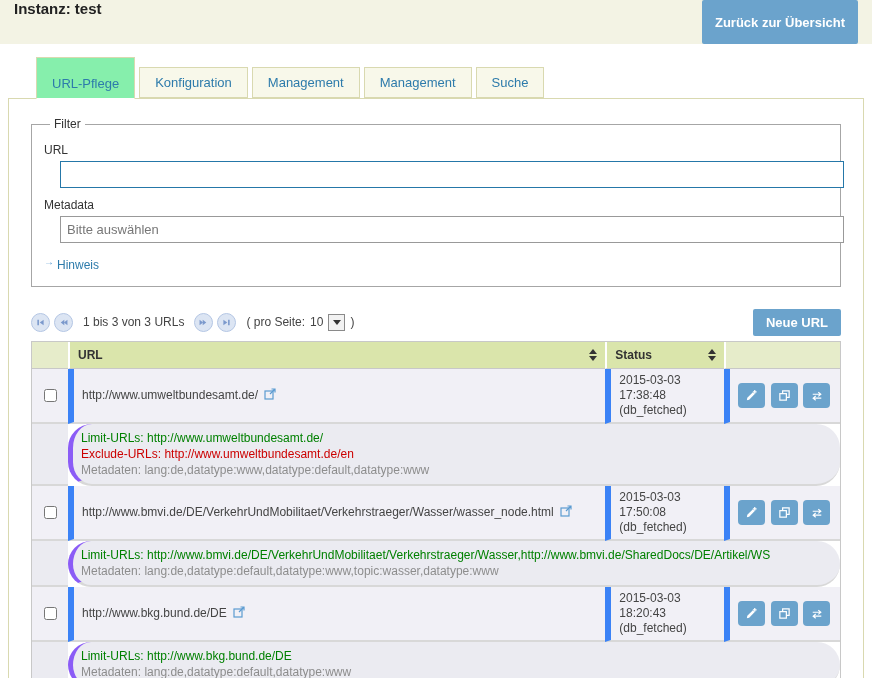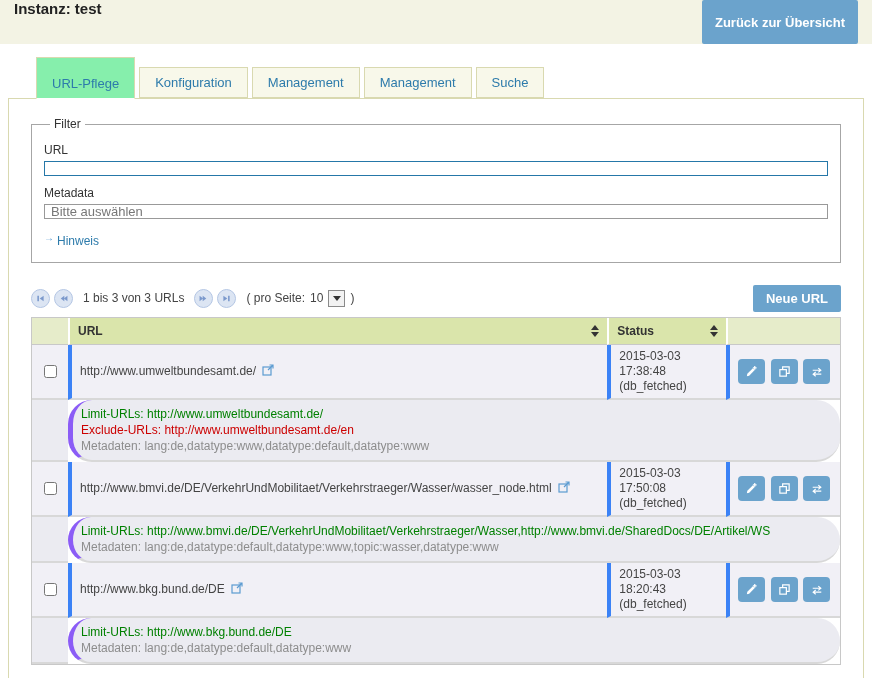--- a/index.html
+++ b/index.html
@@ -45,23 +45,24 @@
     position: relative; z-index: 1;
   }
 
   
   fieldset.filter {
     border: 1px solid #a6a6a6; margin: 0; padding: 2px 12px 14px;
   }
   fieldset.filter legend { font-size: 12px; color: #333; padding: 0 4px; margin-left: 6px; }
   .field-label { font-size: 12px; color: #333; margin: 10px 0 4px; }
   .text-input {
-    width: 100%; height: 15px; font-size: 13px; color: #444;
+    width: 100%; height: 27px; font-size: 13px; color: #444;
     padding: 4px 6px; font-family: "Liberation Sans", sans-serif;
     background: #fff;
+    margin-left: 16px;
   }
   .url-input { border: 1px solid #2577a8; }
   .meta-input { border: 1px solid #999; }
   .meta-input::placeholder { color: #777; opacity: 1; }
   .hinweis { margin-top: 13px; font-size: 12px; color: #2d7bab; cursor: pointer; display: inline-block; }
   .hinweis .arrow { font-size: 10px; vertical-align: 4px; color: #5b9bd1; margin-right: 3px; }
 
   
   .toolbar { display: flex; align-items: center; margin-top: 20px; height: 30px; }
   .pager { display: flex; align-items: center; gap: 4px; color: #444; }
@@ -89,21 +90,21 @@
     padding: 6px 8px; height: 26px; border-bottom: 1px solid #c8c8c8;
   }
   thead th.light { background: #e6ecca; }
   thead th + th { border-left: 2px solid #fff; }
   .th-inner { display: flex; align-items: center; justify-content: space-between; }
   .sort-icon { display: inline-flex; flex-direction: column; gap: 2px; cursor: pointer; margin-left: 8px; }
   .sort-icon .up { width: 0; height: 0; border-left: 4px solid transparent; border-right: 4px solid transparent; border-bottom: 5px solid #333; }
   .sort-icon .down { width: 0; height: 0; border-left: 4px solid transparent; border-right: 4px solid transparent; border-top: 5px solid #333; }
 
   tr.url-row td { background: #f1f0f6; height: 40px; vertical-align: middle; padding: 4px 8px; border-bottom: 2px solid #d8d8d8; }
-  tr.url-row td + td { border-left: 4px solid #3b82f6; }
+  tr.url-row td + td { border-left: 6px solid #3b82f6; }
   tr.meta-row td { background: #ebebf1; padding: 6px 8px; border-bottom: 2px solid #d8d8d8; line-height: 16px; }
   tr.meta-row td + td { border-left: 5px solid #8b5cf6; border-radius: 24px; }
 
   td.chk-cell { text-align: center; width: 26px; }
   .url-text { color: #444; }
   .ext-icon { margin-left: 6px; vertical-align: -1px; }
   td.status-cell { color: #444; line-height: 15px; width: 119px; }
   td.actions-cell { width: 107px; white-space: nowrap; }
   .action-btn {
     width: 27px; height: 25px; background: #6ba3cc; border: none; border-radius: 4px;

